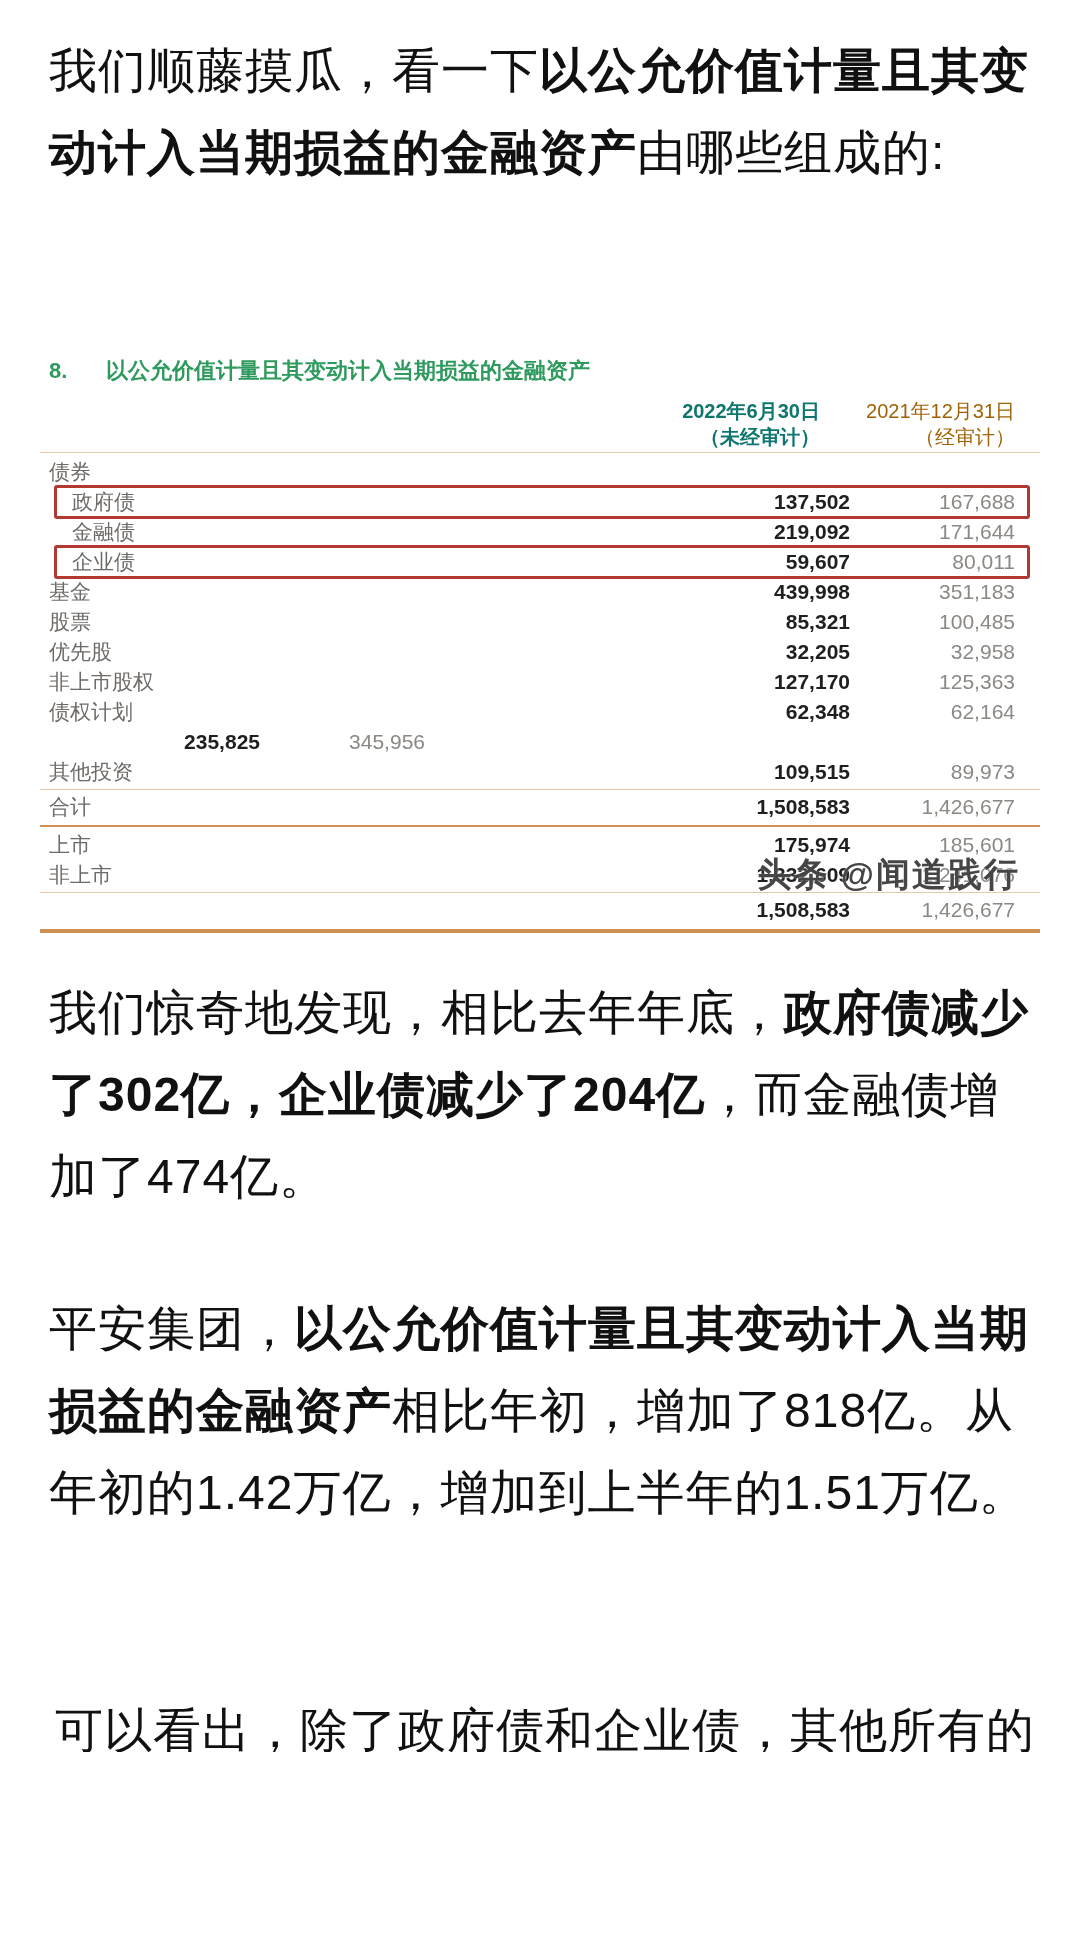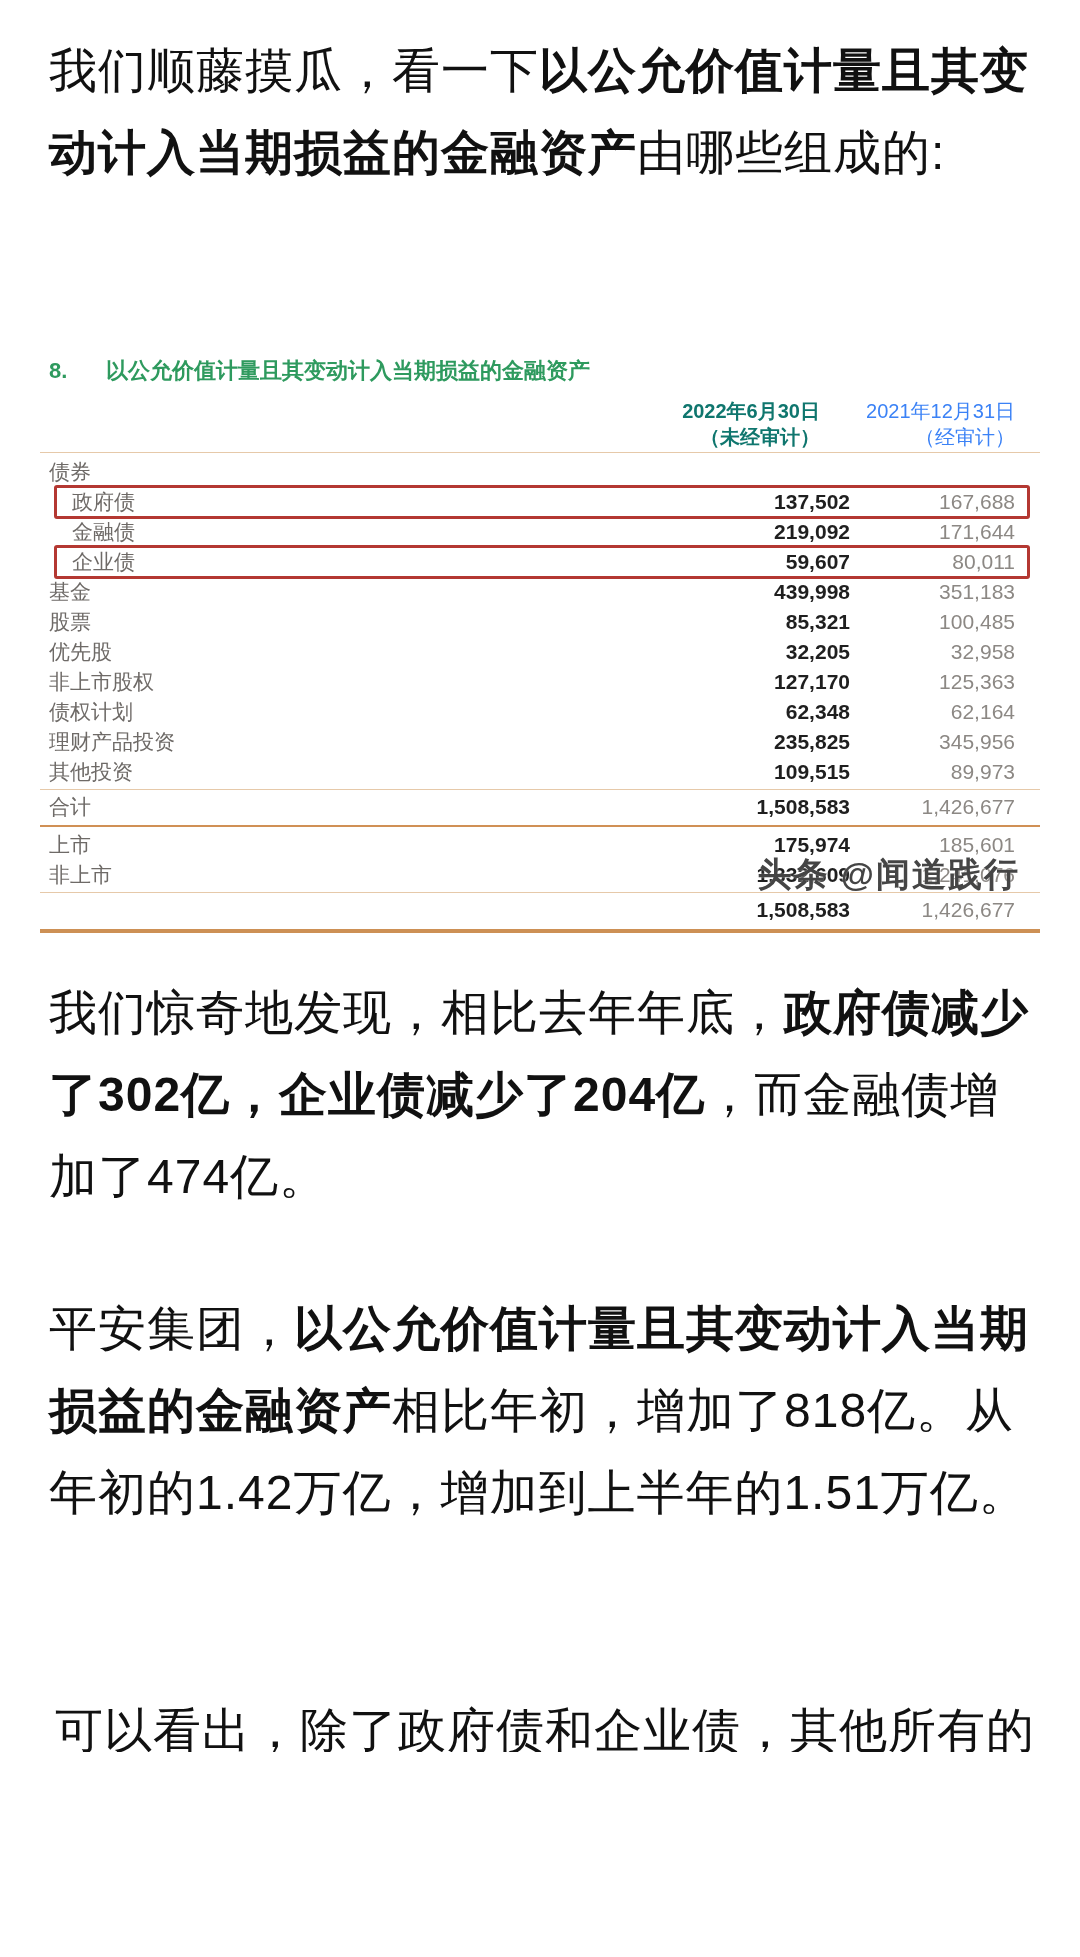--- a/index.html
+++ b/index.html
@@ -93,21 +93,21 @@
     <div class="tbl-title" style="color:#2e9a5e;">
       <span class="num">8.</span>
       <span>以公允价值计量且其变动计入当期损益的金融资产</span>
     </div>
 
     <div class="tbl-header">
       <div class="hcol hcol1" style="color:#0f766e;">
         <span>2022年6月30日</span>
         <span>（未经审计）</span>
       </div>
-      <div class="hcol hcol2" style="color:#3b82f6;">
+      <div class="hcol hcol2" style="color:#a16207;">
         <span>2021年12月31日</span>
         <span>（经审计）</span>
       </div>
     </div>
 
     <div class="rule"></div>
 
     <div class="tbl-rows" id="table-rows">
         <div class="trow">
           <span class="lbl">债券</span>
@@ -150,21 +150,20 @@
           <span class="lbl">非上市股权</span>
           <span class="c1">127,170</span>
           <span class="c2">125,363</span>
         </div>
         <div class="trow">
           <span class="lbl">债权计划</span>
           <span class="c1">62,348</span>
           <span class="c2">62,164</span>
         </div>
         <div class="trow">
-          <span class="lbl">理财产品投资</span>
           <span class="c1">235,825</span>
           <span class="c2">345,956</span>
         </div>
         <div class="trow">
           <span class="lbl">其他投资</span>
           <span class="c1">109,515</span>
           <span class="c2">89,973</span>
         </div>
         <div class="rule"></div>
         <div class="trow">

